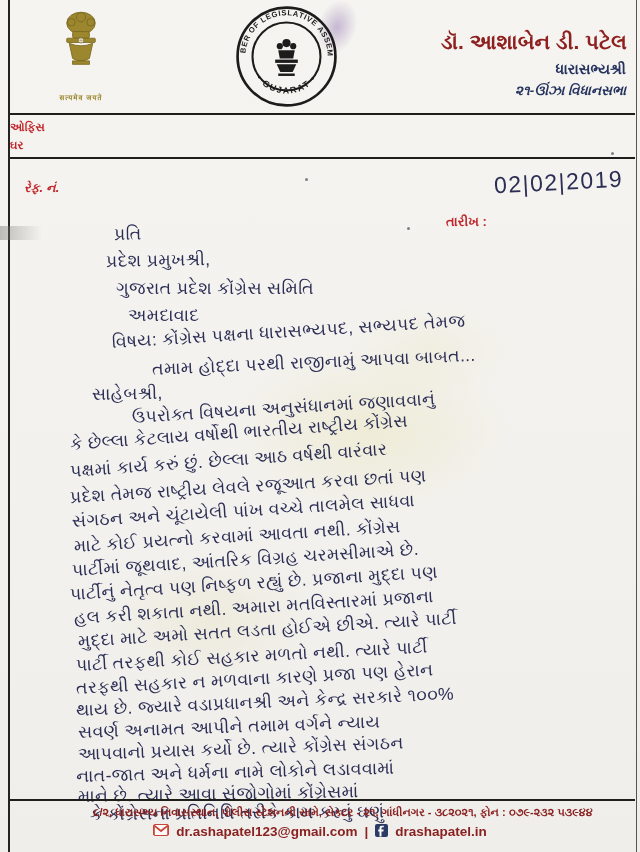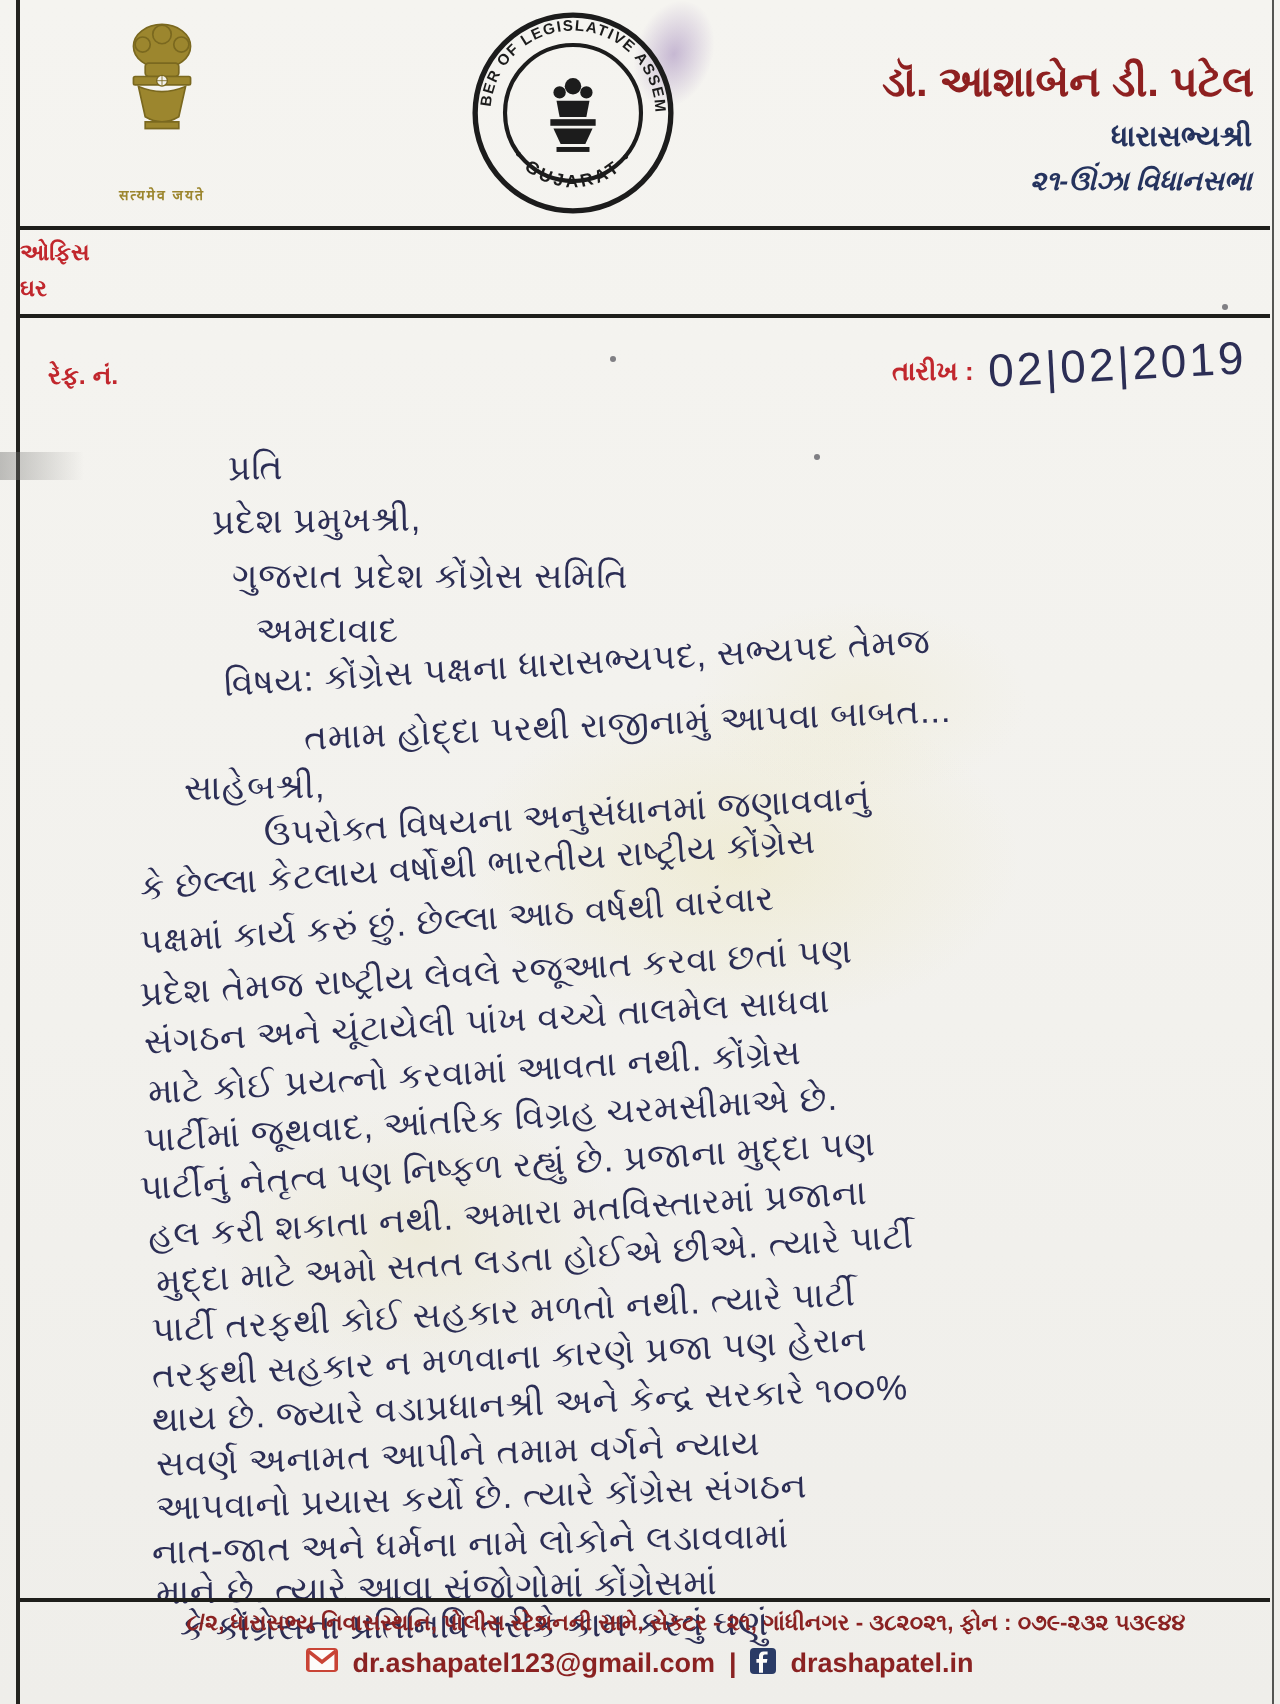--- a/index.html
+++ b/index.html
@@ -31,23 +31,23 @@
 
   .mla-name     { position:absolute; top:30px;  right:13px; font-size:21px;  font-weight:bold; color:var(--name_maroon,#8e2020); white-space:nowrap; }
   .designation  { position:absolute; top:61px;  right:14px; font-size:14.5px; font-weight:bold; color:var(--print_navy,#25335e); }
   .constituency { position:absolute; top:83px;  right:14px; font-size:13.5px; font-weight:bold; color:var(--print_navy,#25335e);font-style:italic; }
 
   .contact-band { position:absolute; left:10px; right:6px; top:118px; }
   .contact-row  { display:flex; font-size:11.5px; font-weight:bold; line-height:18px; white-space:nowrap; }
   .contact-label{ color:var(--label_red,#c1272d); width:44px; flex:none; }
   .contact-value{ color:var(--print_navy,#25335e); }
 
-  .ref-label { position:absolute; left:24px; top:181px; font-size:12.5px; font-weight:bold; color:var(--label_red,#c1272d); }
+  .ref-label { position:absolute; left:24px; top:181px; font-size:12.5px; font-weight:bold; color:var(--label_red,#c1272d);font-style:italic; }
   .date-row  { position:absolute; left:446px; top:178px; display:flex; gap:7px; align-items:flex-start; }
-  .date-label{ font-size:13px; font-weight:bold; color:var(--label_red,#c1272d); }
+  .date-label{ font-size:13px; font-weight:bold; color:var(--label_red,#c1272d);margin-top:36px; }
   .date-value{ font-size:23px; color:var(--ink_blue,#2c2e55); transform:rotate(-3deg); margin-top:-9px;
     letter-spacing:1.5px; white-space:nowrap; }
 
   .hw-line { position:absolute; white-space:nowrap; font-size:17.5px; color:var(--ink_blue,#2c2e55);
     transform-origin:0 50%; letter-spacing:0.3px; }
 
   .footer-address { position:absolute; top:806px; left:10px; right:8px; text-align:center;
     font-size:11.2px; font-weight:bold; color:var(--footer_maroon,#8a2222); white-space:nowrap;padding-left:44px; }
   .footer-contacts{ position:absolute; top:824px; left:0; right:0; display:flex; justify-content:center;
     align-items:flex-start; gap:7px; font-size:13.5px; font-weight:bold; color:var(--footer_maroon,#8a2222); }

